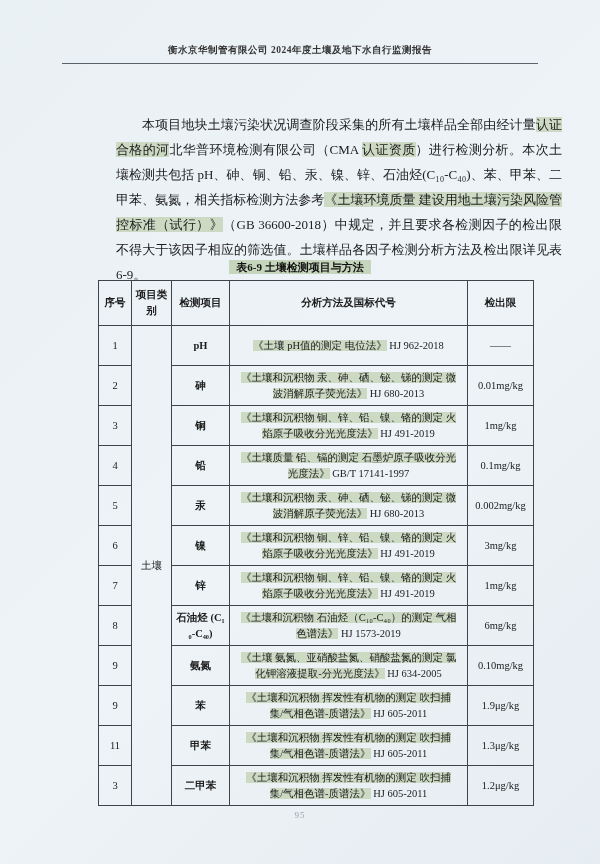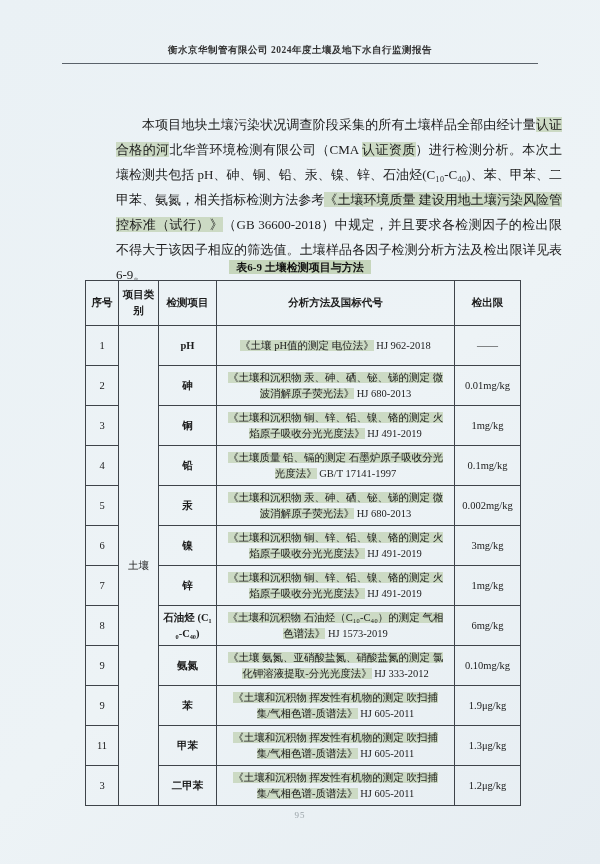--- a/index.html
+++ b/index.html
@@ -43,21 +43,21 @@
     color:#1c1c1c;
     margin-left:38px;
   }
   
   .table-caption{
     position:absolute;top:260px;left:0;width:600px;
     text-align:center;font-size:11px;font-weight:bold;color:#111;
   }
   .table-caption .cap-inner{padding:1px 7px;}
   
-  .tbl-wrap{position:absolute;top:280px;left:85px;width:435px;}
+  .tbl-wrap{position:absolute;top:280px;left:98px;width:435px;}
   table{
     border-collapse:collapse;table-layout:fixed;width:435px;
     font-size:10.5px;color:#1b1b1b;
   }
   th,td{
     border:1px solid #3f444a;
     text-align:center;vertical-align:middle;
     padding:3px 3px;
     line-height:1.5;
     word-break:break-all;
@@ -154,21 +154,21 @@
         </tr>
         <tr>
           <td>8</td>
           <td class="item">石油烃 (C₁₀-C₄₀)</td>
           <td class="method"><span class="m-title">《土壤和沉积物 石油烃（C₁₀-C₄₀）的测定 气相色谱法》</span> <span>HJ 1573-2019</span></td>
           <td class="limit">6mg/kg</td>
         </tr>
         <tr>
           <td>9</td>
           <td class="item">氨氮</td>
-          <td class="method"><span class="m-title">《土壤 氨氮、亚硝酸盐氮、硝酸盐氮的测定 氯化钾溶液提取-分光光度法》</span> <span>HJ 333-2012</span></td>
+          <td class="method"><span class="m-title">《土壤 氨氮、亚硝酸盐氮、硝酸盐氮的测定 氯化钾溶液提取-分光光度法》</span> <span>HJ 634-2005</span></td>
           <td class="limit">0.10mg/kg</td>
         </tr>
         <tr>
           <td>9</td>
           <td class="item">苯</td>
           <td class="method"><span class="m-title">《土壤和沉积物 挥发性有机物的测定 吹扫捕集/气相色谱-质谱法》</span> <span>HJ 605-2011</span></td>
           <td class="limit">1.9μg/kg</td>
         </tr>
         <tr>
           <td>11</td>

